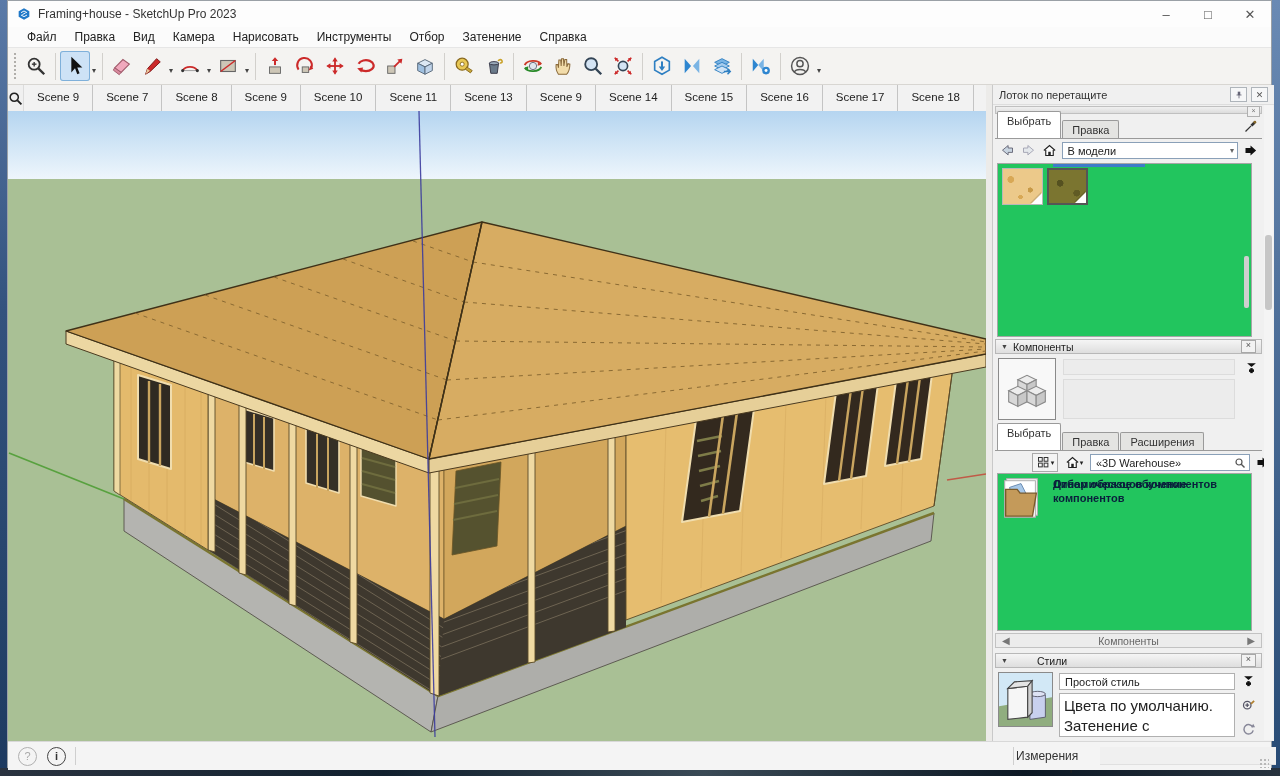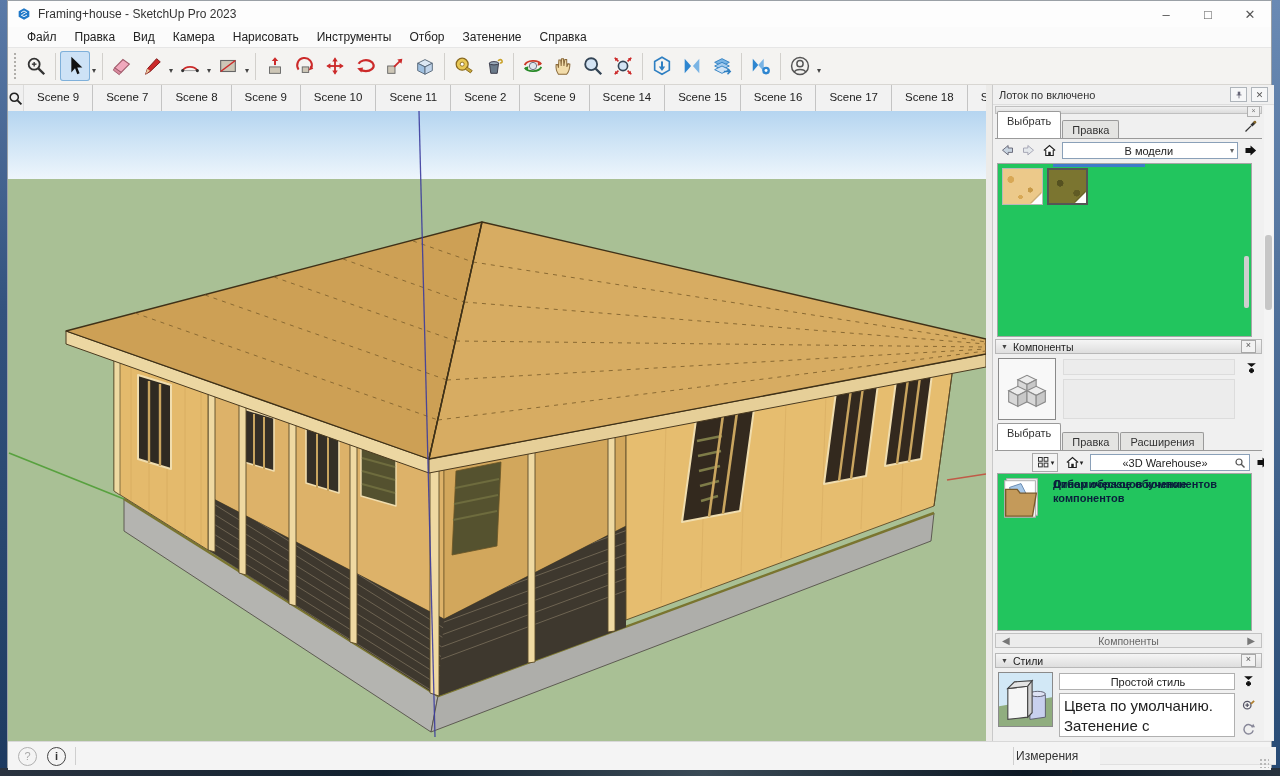--- a/index.html
+++ b/index.html
@@ -49,21 +49,21 @@
   .sec-arrow{font-size:7px;color:#444;margin-right:5px;}
   .sec-x{margin-left:auto;width:13px;height:11px;border:1px solid #a8a8a8;background:#f2f2f2;font-size:9px;line-height:9px;text-align:center;color:#555;}
   .wtabs{position:absolute;display:flex;align-items:flex-end;height:21px;}
   .wtab{padding:3px 9px 2px;font-size:11px;border:1px solid #9a9a9a;border-bottom:none;background:#e4e4e2;border-radius:2px 2px 0 0;margin-right:1px;color:#333;}
   .wtab.active{background:#ffffff;padding-bottom:11px;}
   .tabline{position:absolute;left:2px;width:267px;height:1px;background:#9a9a9a;}
   .navrow{position:absolute;display:flex;align-items:center;gap:3px;}
   .nbtn{width:18px;height:17px;display:flex;align-items:center;justify-content:center;}
   .nbtn svg{width:15px;height:15px;}
   .combo{height:17px;border:1px solid #8aa0b8;background:#fff;display:flex;align-items:center;padding:0 3px 0 5px;box-sizing:border-box;font-size:11px;}
-  .combo .cv{flex:1;text-align:center;}
+  .combo .cv{flex:1;}
   .combo .ca{font-size:8px;color:#666;}
   .wlist{position:absolute;background:#22c55e;border:1px solid #a6a6a6;box-sizing:border-box;}
   .swatch{position:absolute;width:41px;height:37px;border:1px solid #b8b8b8;box-sizing:border-box;}
   .swatch.sel{border:2px solid #555;}
   .fold{position:absolute;right:0;bottom:0;width:0;height:0;border-style:solid;border-width:0 0 11px 11px;border-color:transparent transparent #ffffff transparent;filter:drop-shadow(-1px -1px 0 #00000022);}
   .field{background:#ececec;border:1px solid #dcdcdc;box-sizing:border-box;position:absolute;}
   .preview{position:absolute;border:1px solid #8a8a8a;background:#f8f8f8;box-sizing:border-box;display:flex;align-items:center;justify-content:center;}
   .comp-item{position:absolute;display:flex;align-items:flex-start;gap:9px;}
   .comp-item .lbl{font-size:11px;font-weight:bold;color:#0a1f3c;padding-top:4px;width:200px;line-height:1.25;}
   .foot{position:absolute;left:2px;width:267px;height:15px;background:#ececec;border:1px solid #c2c2c2;display:flex;align-items:center;box-sizing:border-box;color:#888;}
@@ -306,21 +306,21 @@
         </svg>
       </div>
       <div id="scene-tabs" style="display:flex;">
 
       <div class="scene-tab">Scene 9</div>
           <div class="scene-tab">Scene 7</div>
           <div class="scene-tab">Scene 8</div>
           <div class="scene-tab">Scene 9</div>
           <div class="scene-tab">Scene 10</div>
           <div class="scene-tab">Scene 11</div>
-          <div class="scene-tab">Scene 2</div>
+          <div class="scene-tab">Scene 13</div>
           <div class="scene-tab">Scene 9</div>
           <div class="scene-tab">Scene 14</div>
           <div class="scene-tab">Scene 15</div>
           <div class="scene-tab">Scene 16</div>
           <div class="scene-tab">Scene 17</div>
           <div class="scene-tab">Scene 18</div>
           <div class="scene-tab">Scene 19</div>
         </div>
       <div class="tabscroll">
         <span style="color:#222;">◀</span>
@@ -483,21 +483,21 @@
         <line x1="481" y1="221" x2="428" y2="458" stroke="#3f3118" stroke-width="1.4"></line>
       </g>
 
       <line x1="418" y1="110" x2="434" y2="736" stroke="#3c3c9e" stroke-width="1.3" opacity="0.9"></line>
     </svg>
 
     <div class="splitter"></div>
 
     <div class="tray">
       <div class="tray-header">
-        <span class="tray-title">Лоток по включено</span>
+        <span class="tray-title">Лоток по перетащите</span>
         <div class="tray-hbtns">
           <div class="hbtn">
             <svg viewBox="0 0 24 24" width="10" height="10">
               <rect x="9" y="4" width="6" height="8" fill="#667"></rect>
                 <line x1="12" y1="12" x2="12" y2="20" stroke="#667" stroke-width="2"></line>
                 <line x1="6" y1="12" x2="18" y2="12" stroke="#667" stroke-width="2"></line>
             </svg>
           </div>
           <div class="hbtn">✕</div>
         </div>
@@ -657,21 +657,21 @@
             </div>
           </div>
       </div>
 
       <div class="foot" style="top:548px;">
         <span class="fl">◀</span>
         <span class="fc">Компоненты</span>
         <span class="fl">▶</span>
       </div>
 
-      <div class="sec-header" style="top:568px;">
+      <div class="sec-header" style="top:568px;gap:24px;">
         <span class="sec-arrow">▼</span>
         <span>Стили</span>
         <span class="sec-x">×</span>
       </div>
       <div class="preview" style="left:5px;top:587px;width:55px;height:55px;padding:0;">
         <svg viewBox="0 0 48 48" width="53" height="53">
           <rect x="0" y="0" width="48" height="48" fill="#d2e8f6"></rect>
           <polygon points="0,30 48,22 48,48 0,48" fill="#90ad7f"></polygon>
           <polygon points="28,18 42,20 42,40 28,42" fill="#c8d0ee" stroke="#556" stroke-width="0.8"></polygon>
           <ellipse cx="35" cy="19" rx="7" ry="2.4" fill="#dde2f4" stroke="#556" stroke-width="0.8"></ellipse>

